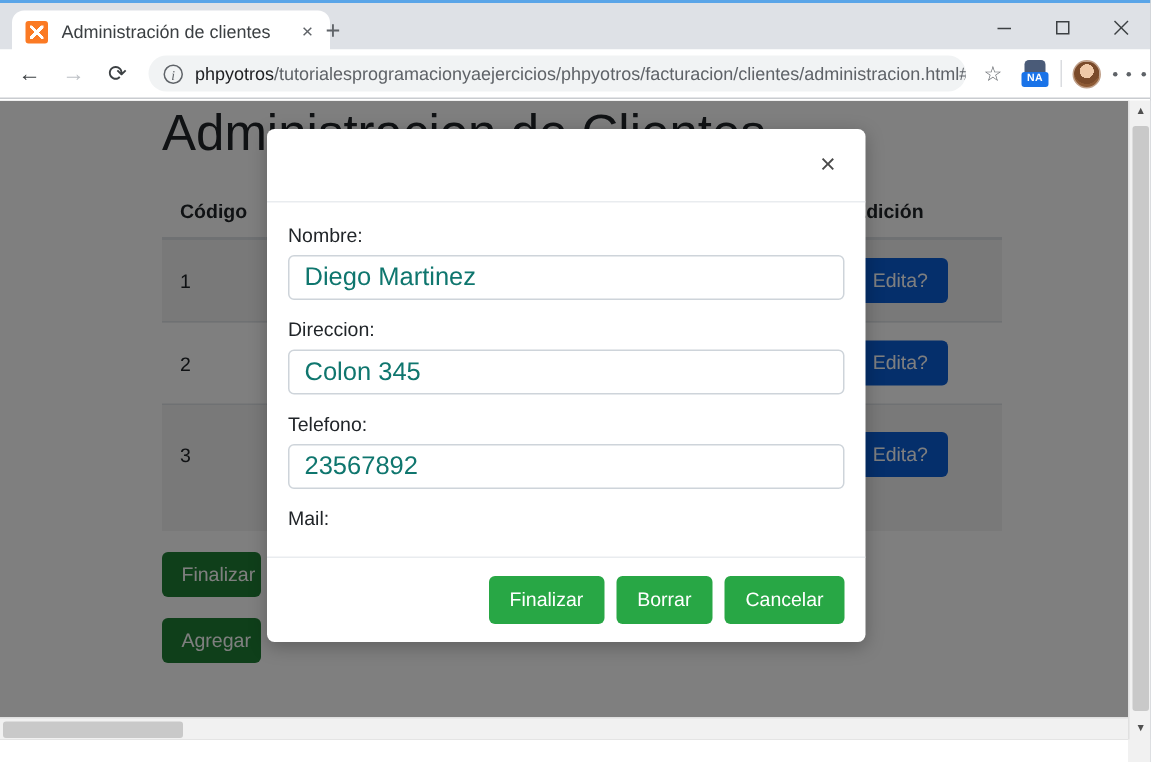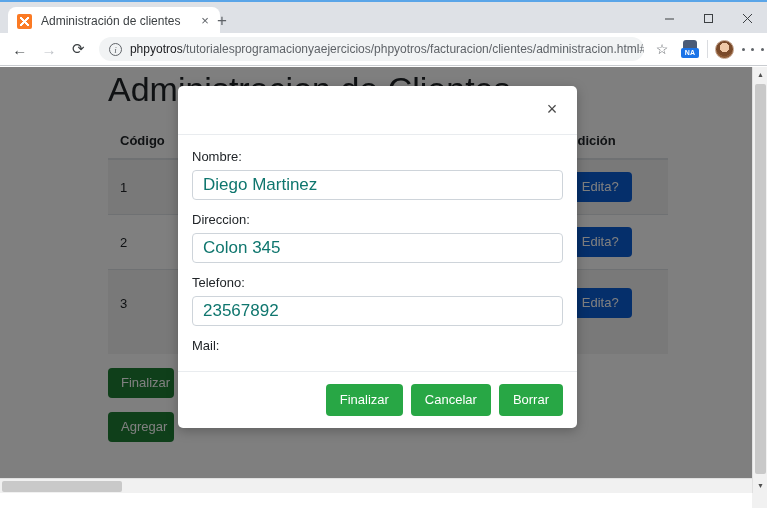--- a/index.html
+++ b/index.html
@@ -434,22 +434,22 @@
           <div class="field">
             <label>Telefono:</label>
             <input type="text" value="23567892" style="">
           </div>
           <div class="field">
             <label>Mail:</label>
           </div>
         </div>
         <div class="modal-footer">
           <span class="btn" style="background:#28a745">Finalizar</span>
+          <span class="btn" style="background:#28a745">Borrar</span>
           <span class="btn" style="background:#28a745">Cancelar</span>
-          <span class="btn" style="background:#28a745">Borrar</span>
         </div>
       </div>
 
       <div class="hscroll">
         <div class="hthumb"></div>
       </div>
     </div>
   </div>
 
   <div class="vscroll">

